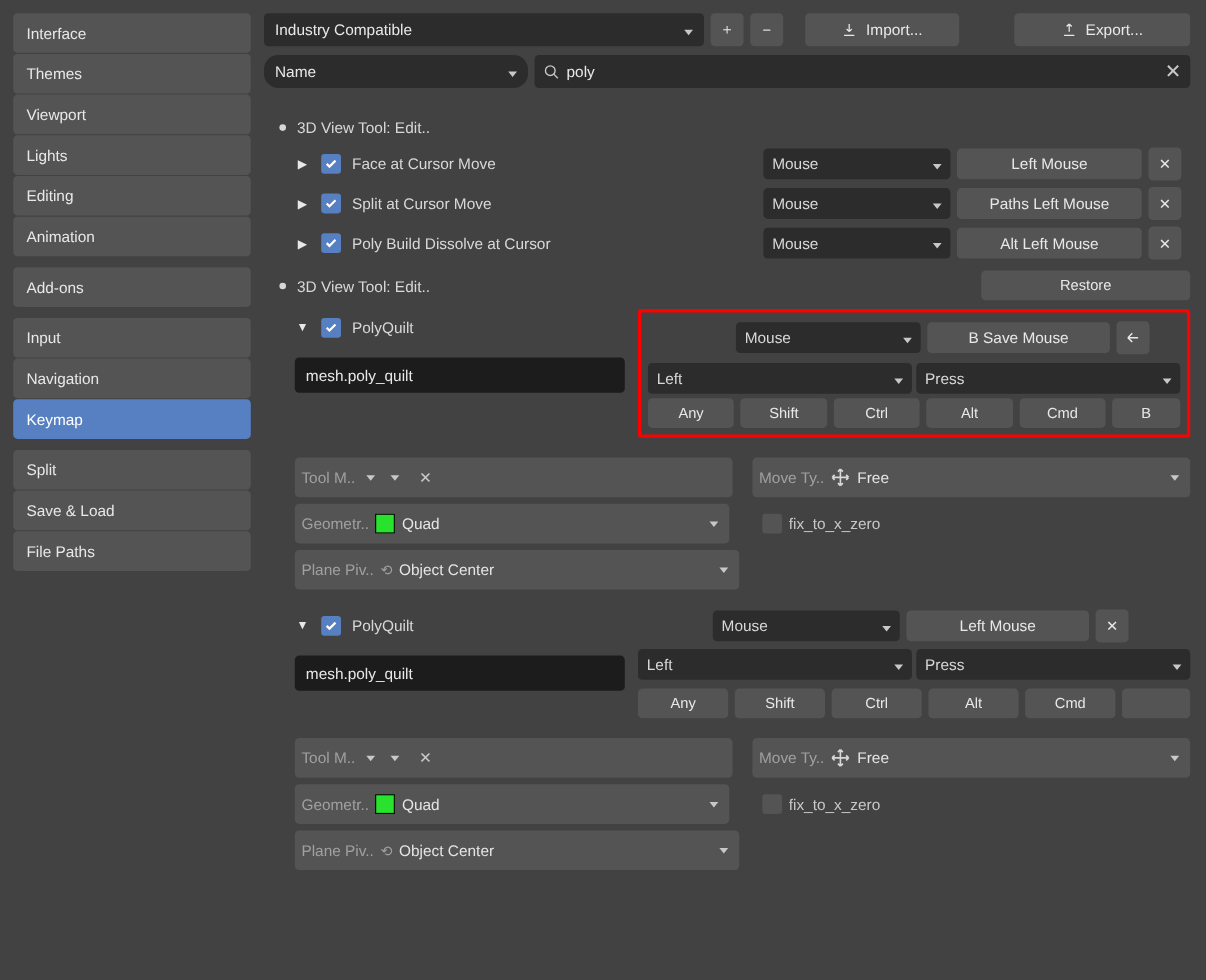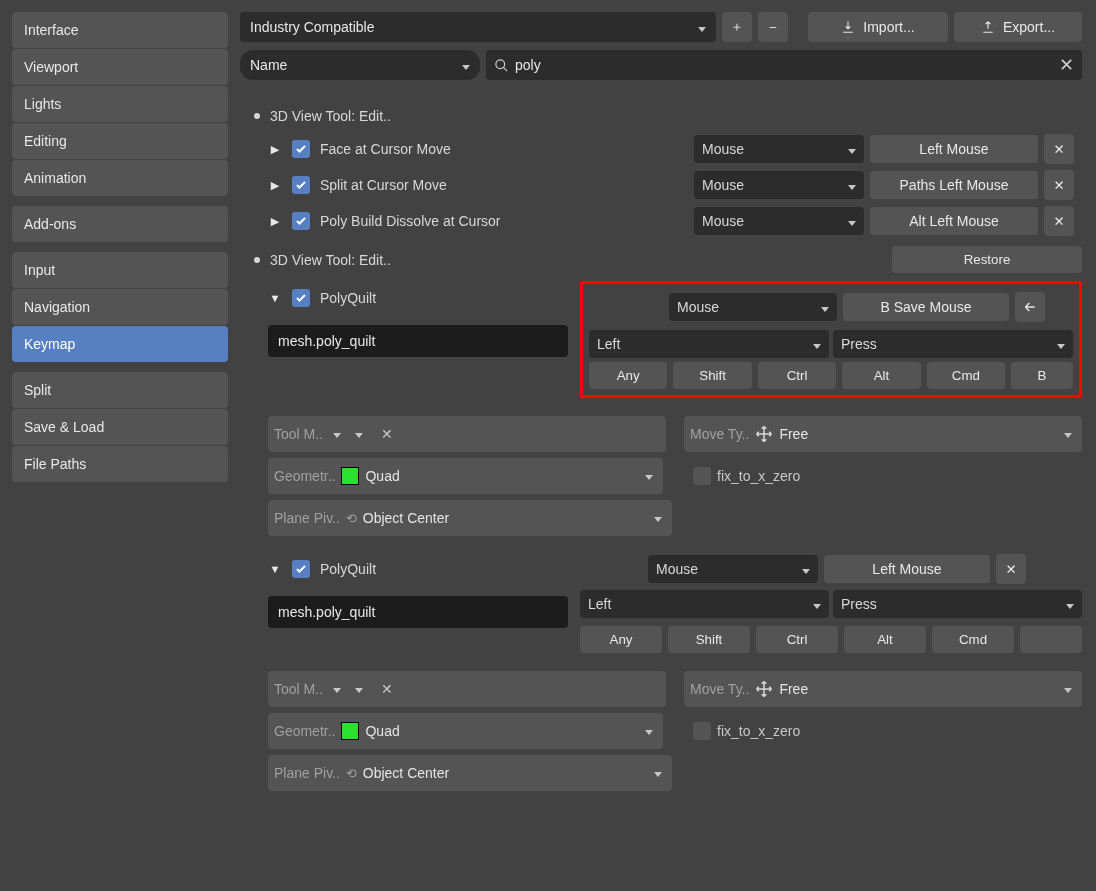--- a/index.html
+++ b/index.html
@@ -225,20 +225,21 @@
   .linkicon { font-size:13px; color:#a0a0a0;}
   .moveicon { display:inline-flex; }
   .chevron-down::after{content:"";border-left:4px solid transparent;border-right:4px solid transparent;border-top:5px solid #c8c8c8;display:inline-block;}
 </style>
 </head>
 <body>
 
 <div class="sidebar">
   <div class="sidebar-group">
     <div class="sidebar-item"><span>Interface</span></div>
+    <div class="sidebar-item"><span>Themes</span></div>
     <div class="sidebar-item"><span>Viewport</span></div>
     <div class="sidebar-item"><span>Lights</span></div>
     <div class="sidebar-item"><span>Editing</span></div>
     <div class="sidebar-item"><span>Animation</span></div>
   </div>
   <div class="sidebar-group">
     <div class="sidebar-item"><span>Add-ons</span></div>
   </div>
   <div class="sidebar-group">
     <div class="sidebar-item"><span>Input</span></div>
@@ -265,21 +266,21 @@
     <button class="icon-btn">
         <span>−</span>
       </button>
     <div style="width:8px"></div>
     <div class="wide-btn" style="width:140px;">
       <svg width="14" height="14" viewBox="0 0 24 24" fill="none" stroke="#e8e8e8" stroke-width="2">
           <path d="M12 3v12m0 0l-4-4m4 4l4-4M4 21h16"></path>
         </svg>
       <span>Import...</span>
     </div>
-    <div class="wide-btn" style="width:128px;">
+    <div class="wide-btn" style="width:160px;margin-left:44px;">
       <svg width="14" height="14" viewBox="0 0 24 24" fill="none" stroke="#e8e8e8" stroke-width="2">
           <path d="M12 15V3m0 0l-4 4m4-4l4 4M4 21h16"></path>
         </svg>
       <span>Export...</span>
     </div>
   </div>
 
   <div class="searchrow">
     <div class="select-box" style="width:240px;border-radius:13px;">
       <span>Name</span>

